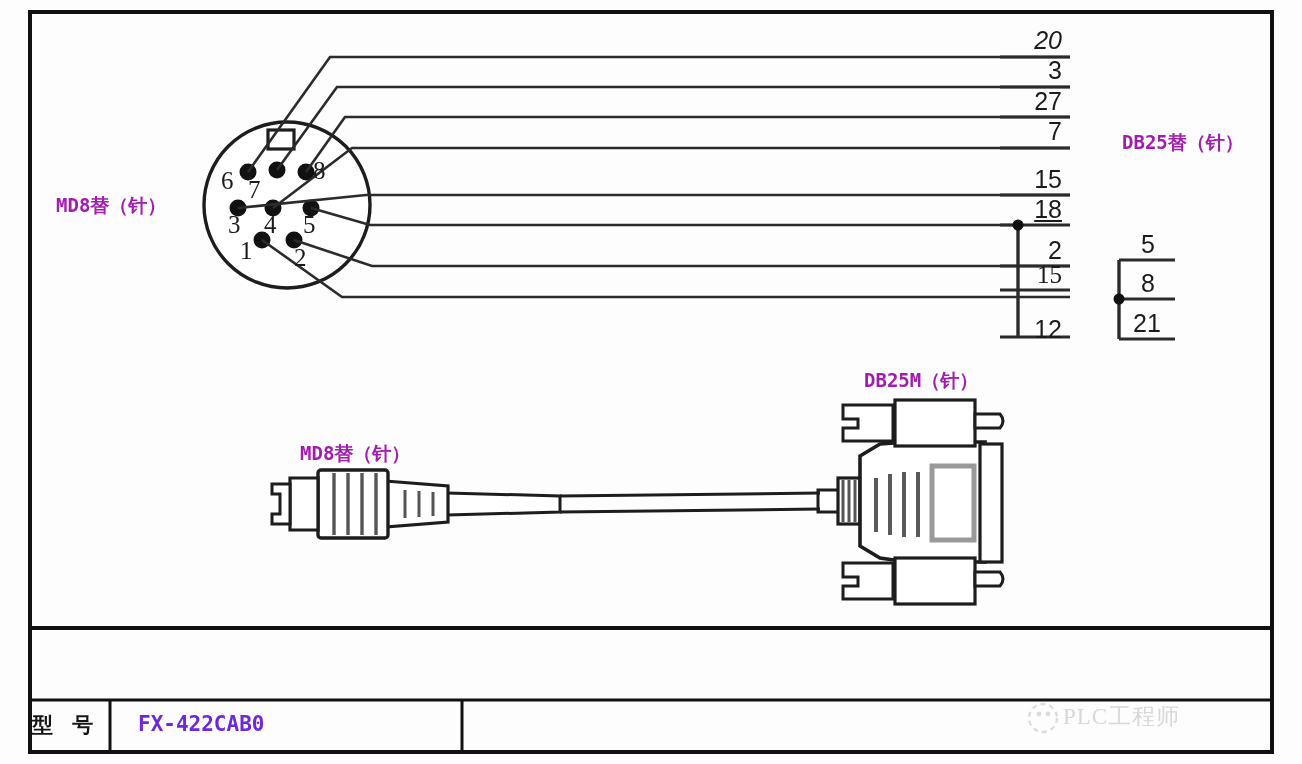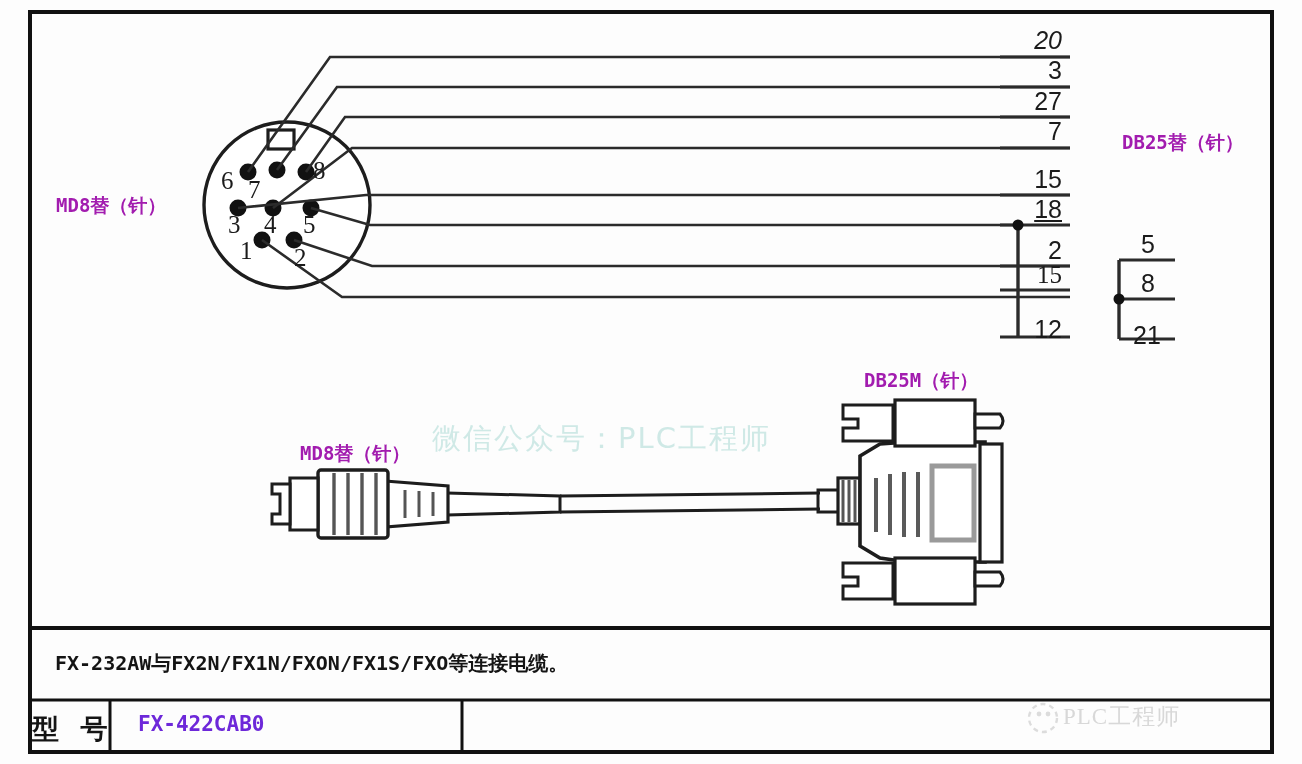--- a/index.html
+++ b/index.html
@@ -52,21 +52,21 @@
     color: #a21caf;
   }
   .footer-note {
     font-family: "DejaVu Sans Mono", "Liberation Mono", monospace;
     font-size: 20px;
     font-weight: 700;
     color: #141414;
   }
   .model-key {
     font-family: "DejaVu Sans", "Liberation Sans", sans-serif;
-    font-size: 27px;
+    font-size: 21px;
     font-weight: 700;
     color: #141414;
     letter-spacing: 6px;
   }
   .model-val {
     font-family: "DejaVu Sans Mono", "Liberation Mono", monospace;
     font-size: 21px;
     font-weight: 700;
     color: #6d28d9;
   }
@@ -247,27 +247,25 @@
   <div class="txt pinnum-db25" style="left:1002px; top:89px; width:60px;">27</div>
   <div class="txt pinnum-db25" style="left:1002px; top:119px; width:60px;">7</div>
   <div class="txt pinnum-db25" style="left:1002px; top:167px; width:60px;">15</div>
   <div class="txt pinnum-db25" style="left:1002px; top:197px; width:60px;text-decoration:underline;">18</div>
   <div class="txt pinnum-db25" style="left:1002px; top:238px; width:60px;">2</div>
   <div class="txt pinnum-db25" style="left:1002px; top:262px; width:60px;font-family:Liberation Serif, serif;">15</div>
   <div class="txt pinnum-db25" style="left:1002px; top:309px; width:60px;margin-top:8px;">12</div>
 
   <div class="txt pinnum-db25" style="left:1125px; top:232px; width:46px; text-align:center;">5</div>
   <div class="txt pinnum-db25" style="left:1125px; top:271px; width:46px; text-align:center;">8</div>
-  <div class="txt pinnum-db25" style="left:1122px; top:311px; width:50px; text-align:center;margin-top:12px;">21</div>
+  <div class="txt pinnum-db25" style="left:1122px; top:311px; width:50px; text-align:center;">21</div>
 
   <div class="txt conn-label" style="left:1122px; top:133px;">DB25替（针）</div>
 
   <div class="txt conn-label" style="left:300px; top:444px;">MD8替（针）</div>
   <div class="txt conn-label" style="left:864px; top:371px;text-align:right;">DB25M（针）</div>
 
-  <div class="txt watermark-center" style="left:432px; top:424px;">微信公众号：PLC工程师</div>
   <div class="txt watermark-logo" style="left:1063px; top:705px;">PLC工程师</div>
 
-  <div class="txt footer-note" style="left:55px; top:653px;">FX-232AW与FX2N/FX1N/FXON/FX1S/FXO等连接电缆。</div>
   <div class="txt model-key" style="left:32px; top:715px;">型 号</div>
   <div class="txt model-val" style="left:138px; top:714px;">FX-422CAB0</div>
 
 </div>
 
 </body></html>

